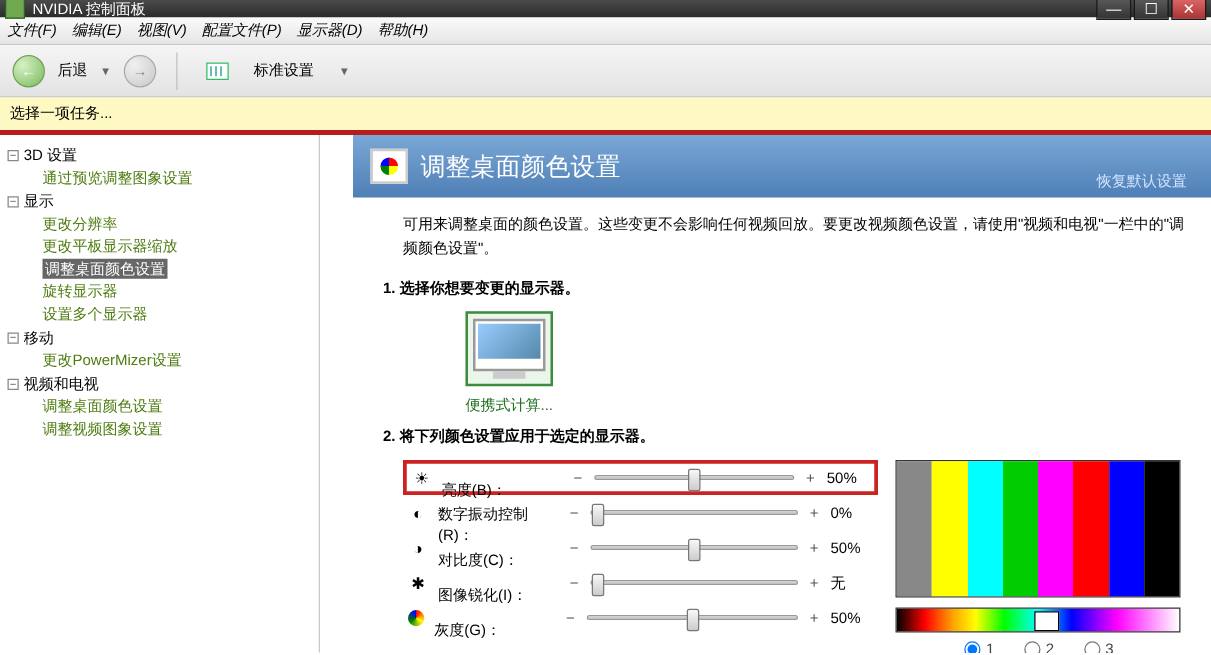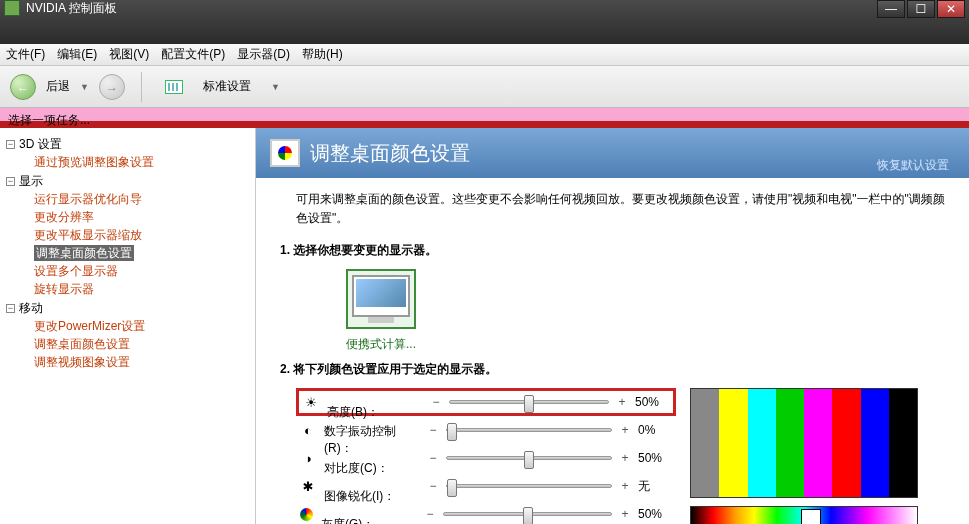--- a/index.html
+++ b/index.html
@@ -1,50 +1,50 @@
 <!DOCTYPE html>
 <html><head>
 <meta charset="utf-8">
 <style>
   * { box-sizing: border-box; margin: 0; padding: 0; font-family: "Microsoft YaHei", Tahoma, sans-serif; }
   body { width: 969px; height: 524px; overflow: hidden; background: #fff; font-size: 12px; }
 
   
-  .titlebar { height: 44px; background: linear-gradient(#4a4a4a,#2b2b2b); color: #fff; display: flex; padding: 0 4px; }
+  .titlebar { height: 14px; background: linear-gradient(#4a4a4a,#2b2b2b); color: #fff; display: flex; align-items: center; padding: 0 4px; }
   .titlebar .app-icon { width: 16px; height: 16px; background:#6fa84f; border:1px solid #2f5f2f; margin-right:6px; }
   .titlebar .title { flex: 1; font-size: 12px; }
   .titlebar .ctrls { display: flex; gap: 2px; }
   .titlebar button { width: 28px; height: 18px; background: linear-gradient(#5a5a5a,#333); border:1px solid #1a1a1a; color:#fff; font-size:12px; line-height:12px; cursor:pointer; }
   .titlebar button.close { background: linear-gradient(#d66,#a33); }
 
   
-  .menubar { height: 22px; background: linear-gradient(#fafafa,#e6e6e6); display:flex; align-items:center; padding-left:6px; gap:12px; border-bottom:1px solid #c8c8c8; }
+  .menubar { height: 22px; background: linear-gradient(#fafafa,#e6e6e6); display:flex; align-items:center; padding-left:6px; gap:12px; border-bottom:1px solid #c8c8c8;font-style:italic; }
   .menubar span { cursor: default; }
 
   
   .toolbar { height: 42px; background: linear-gradient(#f5f5f5,#e3e3e3); border-bottom:1px solid #bdbdbd; display:flex; align-items:center; padding-left:10px; gap:10px; }
   .nav-btn { width:26px; height:26px; border-radius:50%; border:1px solid #6fa055; background: radial-gradient(circle at 30% 30%, #d7f1c5, #79b95d); display:flex; align-items:center; justify-content:center; color:#fff; font-weight:bold; cursor:pointer; }
   .nav-btn.gray { background: radial-gradient(circle at 30% 30%, #f0f0f0, #c8c8c8); border-color:#aaa; color:#888; }
   .tb-sep { width:1px; height:30px; background:#c0c0c0; margin:0 6px; }
   .view-btn { display:flex; align-items:center; gap:20px; padding:2px 6px; border:1px solid transparent; cursor:pointer; }
   .view-icon { width:18px; height:14px; border:1px solid #3b6; background:#fff; position:relative; }
   .view-icon::before { content:""; position:absolute; left:2px; top:2px; right:2px; bottom:2px; background: repeating-linear-gradient(90deg,#6bb 0 2px,#fff 2px 4px); }
 
   
-  .task-label { height:20px; padding:4px 8px; background:#f9a8d4; border-bottom:7px solid #b91c1c; }
-
-  
-  .main { display:flex; height: calc(524px - 26px - 22px - 42px - 20px); }
+  .task-label { height:30px; padding:4px 8px; background:#fef9c3; border-bottom:4px solid #b91c1c; }
+
+  
+  .main { display:flex; height: calc(524px - 26px - 22px - 42px - 20px); gap: 26px; }
   .sidebar { width:256px; background:#fff; border-right:1px solid #c8c8c8; padding:6px 4px; overflow:auto; }
   .tree { list-style:none; }
   .tree li { white-space:nowrap; }
   .tree .cat { padding-left: 2px; margin-top:2px; }
   .tree .cat .box { display:inline-block; width:9px; height:9px; border:1px solid #888; text-align:center; line-height:7px; font-size:9px; color:#555; margin-right:4px; cursor:pointer; vertical-align:middle; }
   .tree .leaf { padding-left: 30px; line-height:18px; }
-  .tree .leaf a { color:#c2410c; text-decoration:none; cursor:pointer; }
+  .tree .leaf a { color:#4d7c0f; text-decoration:none; cursor:pointer; }
   .tree .leaf.sel a { background:#666; color:#fff; padding:1px 2px; }
 
   .content { flex:1; overflow:auto; }
   .banner { height:50px; background: linear-gradient(#7aa7d6,#4e7fb5); color:#fff; display:flex; align-items:center; padding:0 14px; position:relative; }
   .banner .bicon { width:30px; height:28px; background:#fff; border:2px solid #ccc; margin-right:10px; display:flex; align-items:center; justify-content:center; }
   .ball { width:14px; height:14px; border-radius:50%; background: conic-gradient(red 0 25%, yellow 0 50%, green 0 75%, blue 0 100%); }
   .banner h1 { font-size:20px; font-weight:normal; }
   .banner .restore { position:absolute; right:20px; bottom:4px; color:#cfe3ff; font-size:12px; }
 
   .cbody { padding: 12px 20px 10px 40px; }
@@ -115,30 +115,30 @@
 <div class="task-label">选择一项任务...</div>
 
 <div class="main">
 
   <div class="sidebar">
     <ul class="tree">
       <li class="cat"><span class="box">−</span><span>3D 设置</span></li>
       <li class="leaf"><a>通过预览调整图象设置</a></li>
 
       <li class="cat"><span class="box">−</span><span>显示</span></li>
-      <li class="leaf"><a>运行显示器优化向导</a></li>
       <li class="leaf"><a>更改分辨率</a></li>
       <li class="leaf"><a>更改平板显示器缩放</a></li>
       <li class="leaf sel"><a>调整桌面颜色设置</a></li>
+      <li class="leaf"><a>旋转显示器</a></li>
       <li class="leaf"><a>设置多个显示器</a></li>
-      <li class="leaf"><a>旋转显示器</a></li>
 
       <li class="cat"><span class="box">−</span><span>移动</span></li>
       <li class="leaf"><a>更改PowerMizer设置</a></li>
 
+      <li class="cat"><span class="box">−</span><span>视频和电视</span></li>
       <li class="leaf"><a>调整桌面颜色设置</a></li>
       <li class="leaf"><a>调整视频图象设置</a></li>
     </ul>
   </div>
 
   <div class="content">
     <div class="banner">
       <div class="bicon">
           <div class="ball"></div>
         </div>

